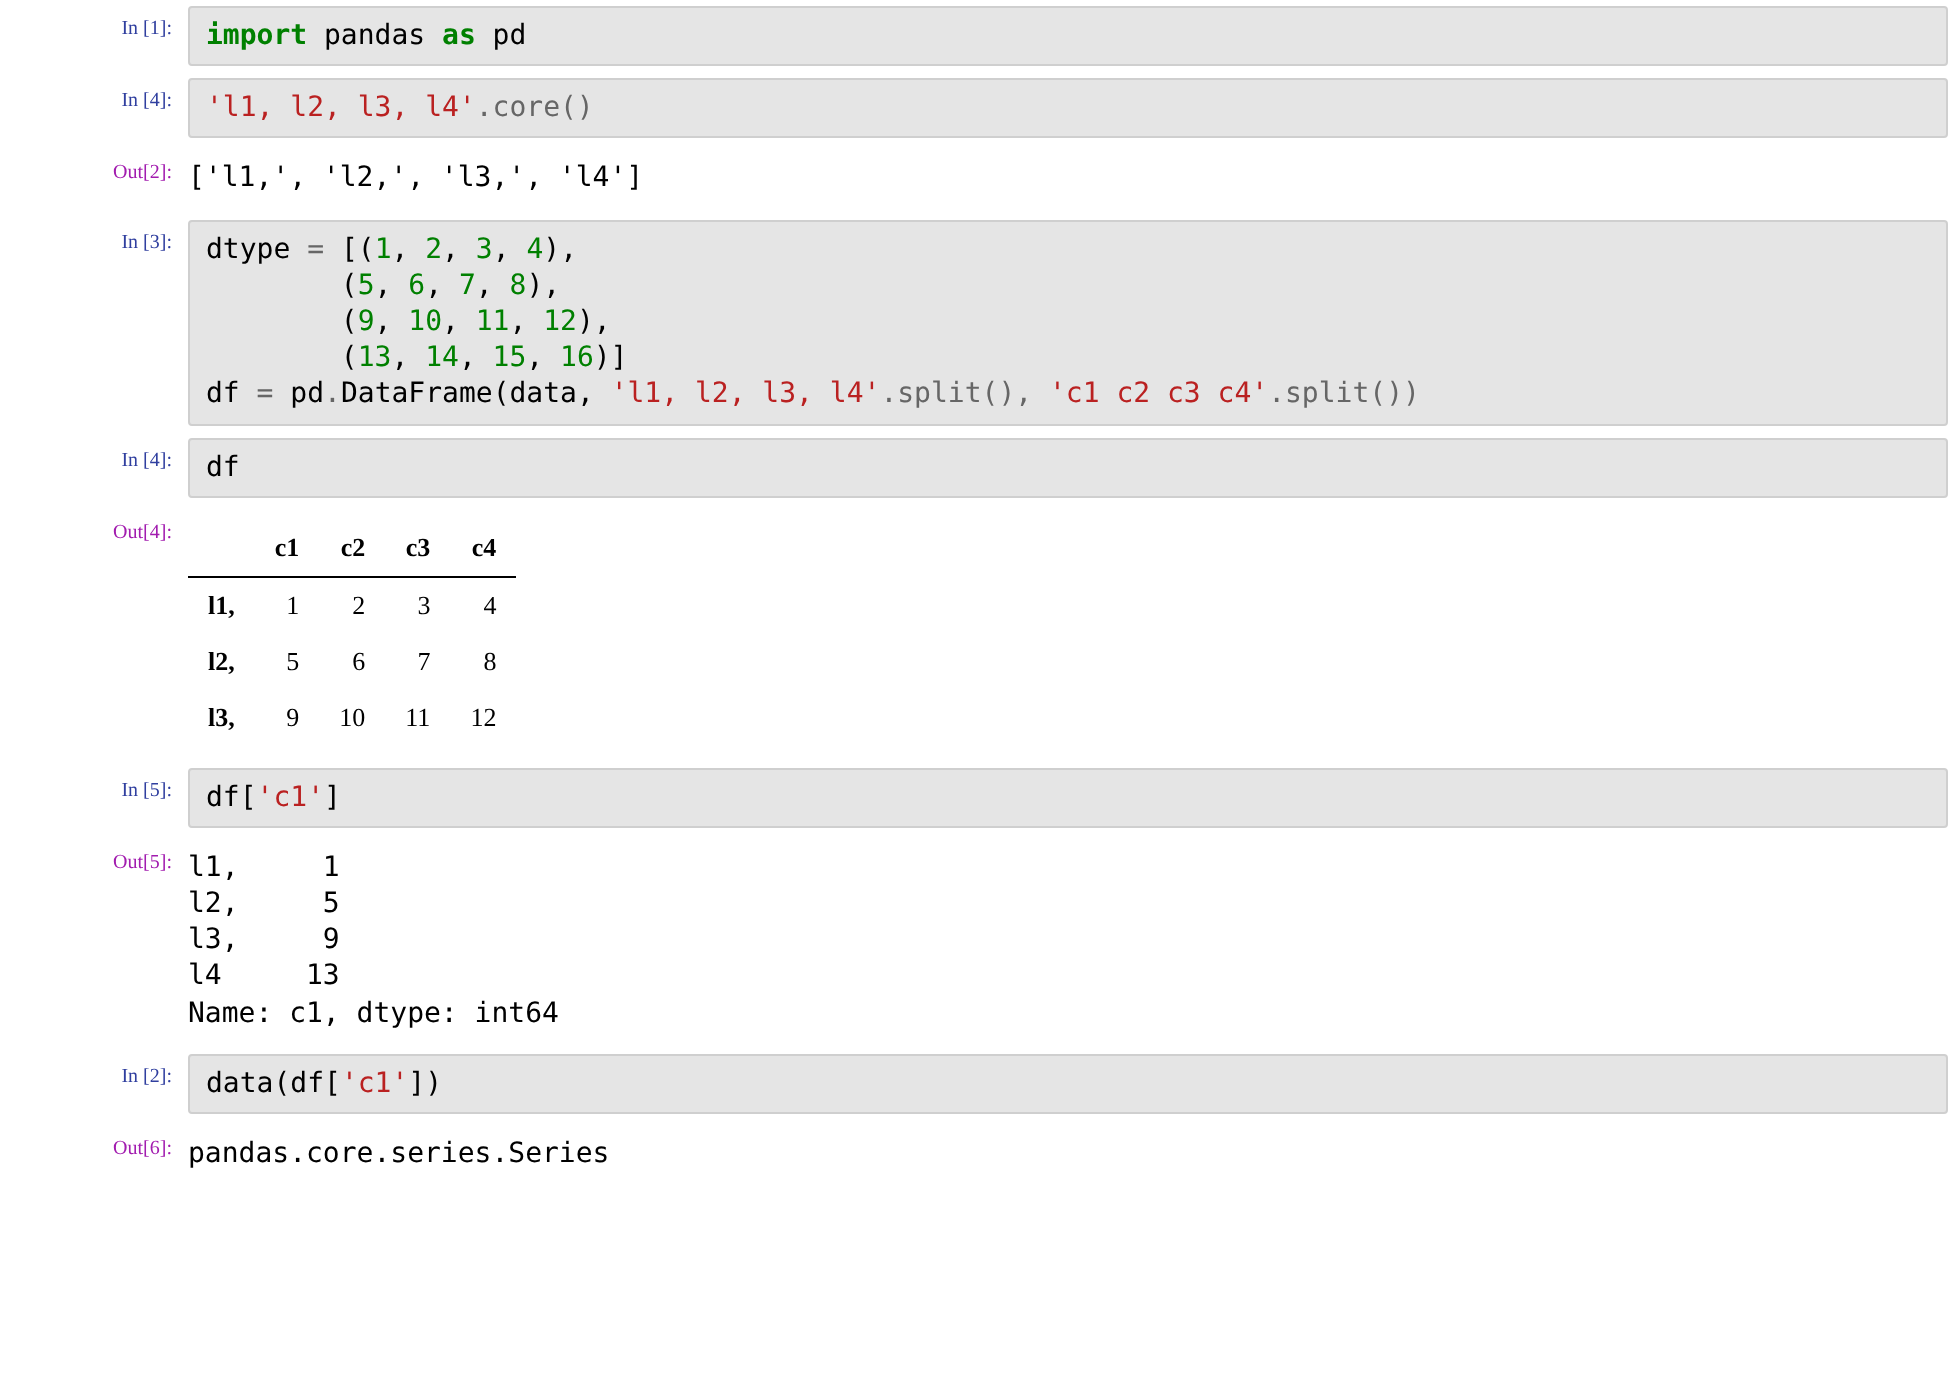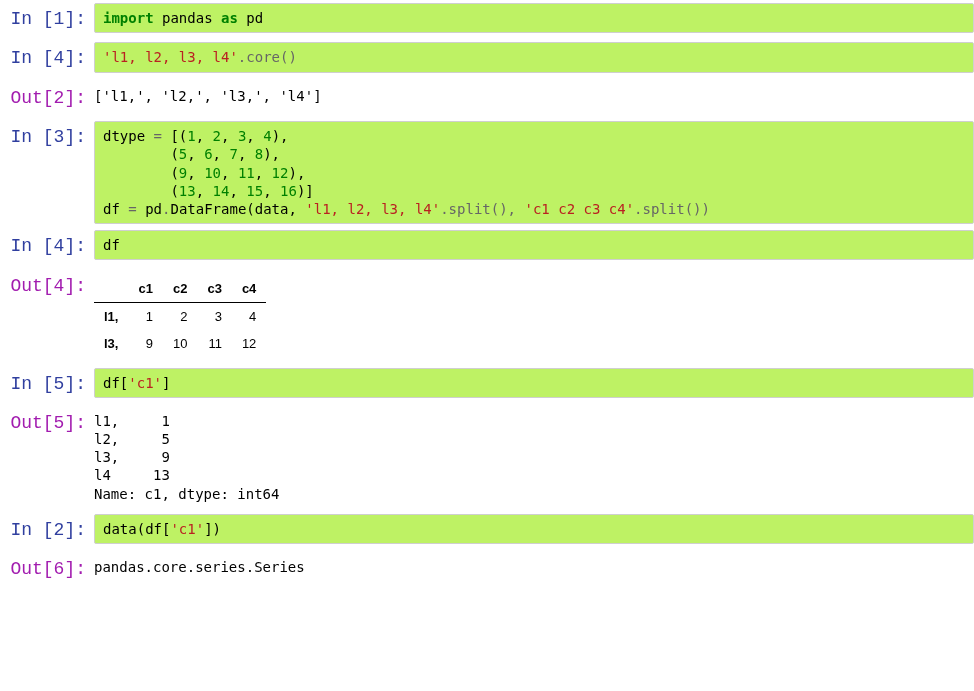--- a/index.html
+++ b/index.html
@@ -12,33 +12,33 @@
   }
   .cell {
     display: flex;
     align-items: flex-start;
     padding: 3px 0;
   }
   .prompt {
     flex: 0 0 86px;
     text-align: right;
     padding: 5px 8px 5px 0;
-    font-family: Liberation Mono, monospace;
-    font-size: 18px;
+    font-family: Liberation Serif, serif;
+    font-size: 10px;
     line-height: 1.3;
     min-height: 1em;
   }
   .prompt-in { color: #303F9F; }
   .prompt-out { color: #a21caf; }
   .content-area {
     flex: 1;
     min-width: 0;
   }
   .code-box {
-    background: #bef264;
+    background: #e5e5e5;
     border: 1px solid #cfcfcf;
     border-radius: 2px;
     padding: 5px 8px;
     font-family: monospace;
     font-size: 14px;
     line-height: 1.3;
     white-space: pre;
     overflow-x: auto;
   }
   .out-text {
@@ -59,20 +59,21 @@
 
   
   table.df {
     border-collapse: collapse;
     font-size: 13px;
     font-family: "Helvetica Neue", Helvetica, Arial, sans-serif;
   }
   table.df th, table.df td {
     text-align: right;
     padding: 6px 10px;
+    font-family: Liberation Serif, serif;
   }
   table.df thead th {
     border-bottom: 1px solid #000;
     font-weight: bold;
   }
   table.df tbody th {
     font-weight: bold;
   }
 </style>
 </head>
@@ -132,20 +133,27 @@
       </thead>
       <tbody>
         <tr>
           <th>l1,</th>
           <td>1</td>
           <td>2</td>
           <td>3</td>
           <td>4</td>
         </tr>
         <tr>
+          <th>l2,</th>
+          <td>5</td>
+          <td>6</td>
+          <td>7</td>
+          <td>8</td>
+        </tr>
+        <tr>
           <th>l3,</th>
           <td>9</td>
           <td>10</td>
           <td>11</td>
           <td>12</td>
         </tr>
       </tbody>
     </table>
   </div>
 </div>

